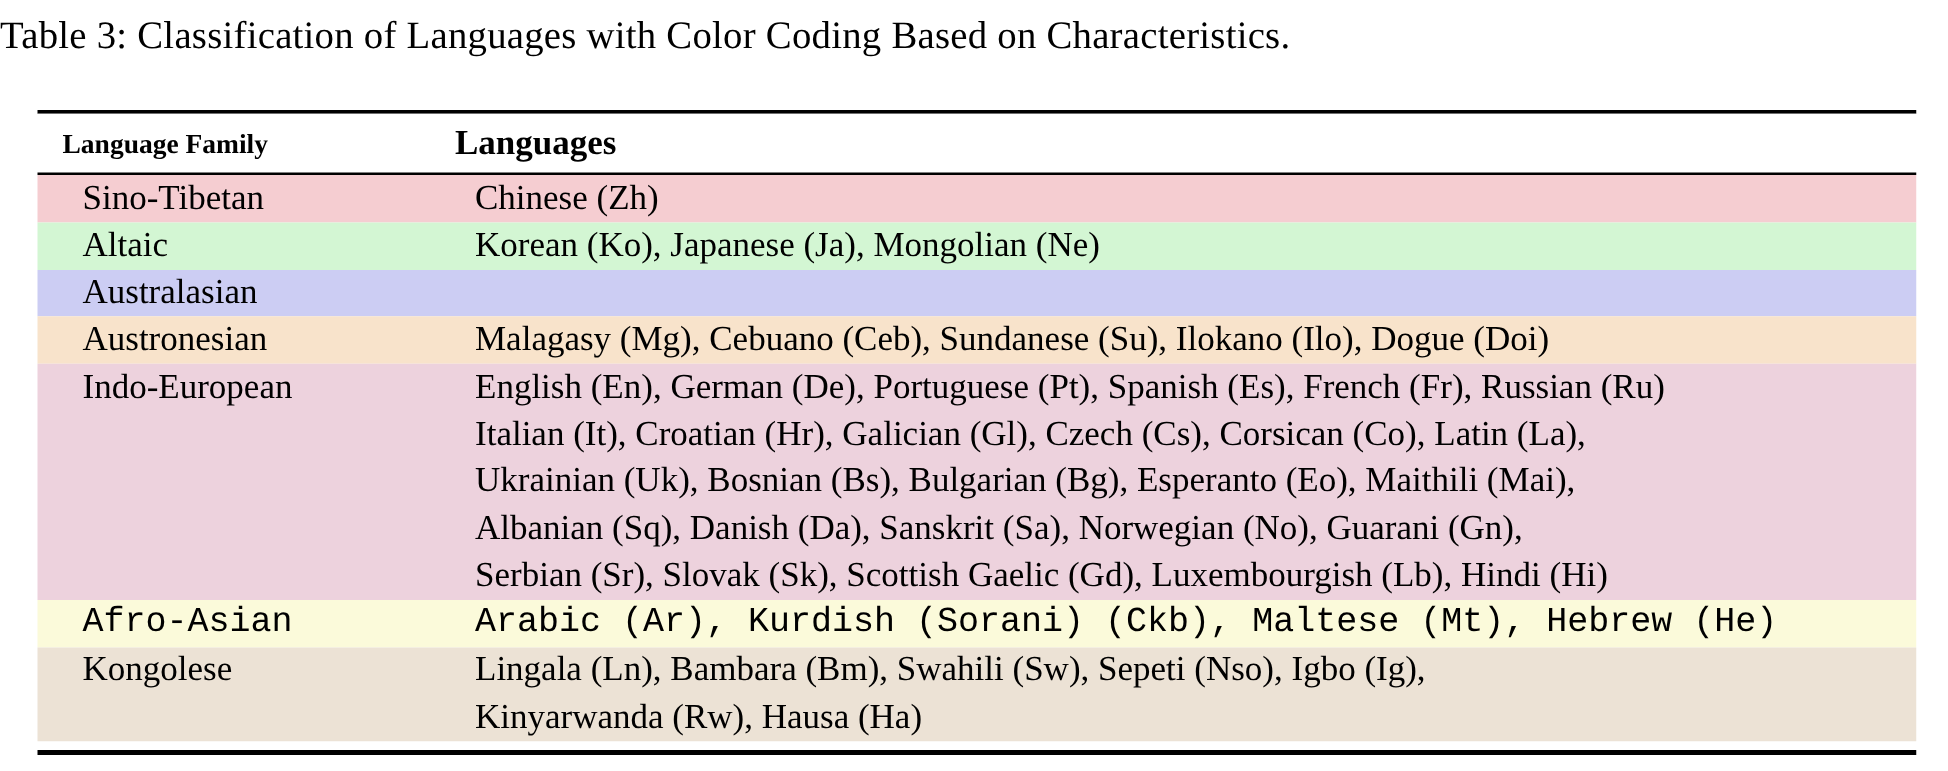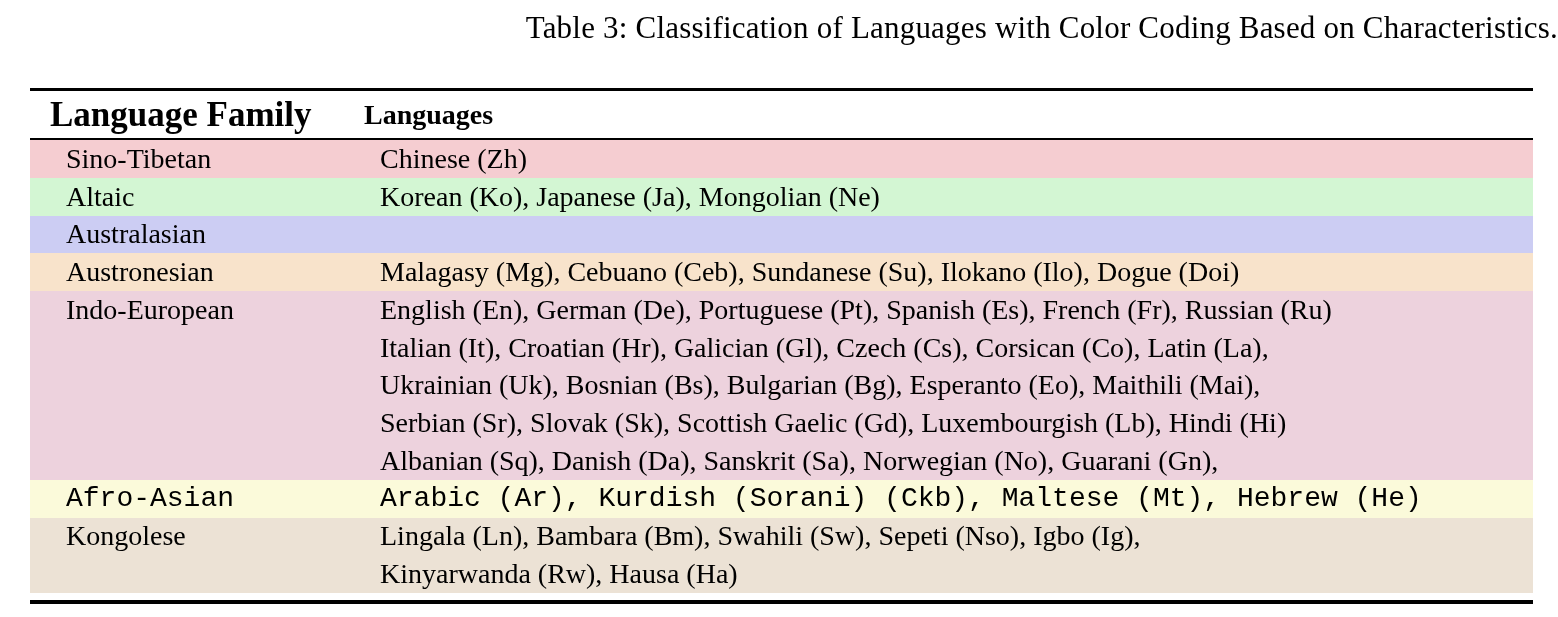--- a/index.html
+++ b/index.html
@@ -7,21 +7,21 @@
   body {
     width: 1558px; height: 617px;
     font-family: "Liberation Serif", "DejaVu Serif", serif;
     color: #000000;
     position: relative;
     overflow: hidden;
   }
   .caption {
     position: absolute;
     top: 10px; left: 0; width: 1558px;
-    text-align: right;
+    text-align: left;
     font-size: 31px;
     letter-spacing: 0.2px;
   }
   .table {
     position: absolute;
     left: 30px; top: 88px;
     width: 1503px;
   }
   .rule-thick { height: 3px; background: #000000; }
   .rule-thin  { height: 2px; background: #000000; }
@@ -34,21 +34,21 @@
     font-weight: bold;
     font-size: 28px;
   }
   .row { display: flex; padding-left: 16px; }
   .cell-family {
     width: 323px;
     flex: 0 0 323px;
     padding-left: 20px;
     font-size: 28px;
   }
-  .header-row .cell-family { font-size: 35px; }
+  .header-row .cell-family { font-size: 22px; }
   .cell-languages {
     flex: 1 1 auto;
     font-size: 28px;
     margin-left: 11px;
   }
   .fam-line, .lang-line {
     height: 37.75px;
     display: flex;
     align-items: center;
     white-space: nowrap;
@@ -103,22 +103,22 @@
   </div>
 
   <div class="row" style="background-color: rgb(237, 210, 221);">
     <div class="cell-family">
       <div class="fam-line">Indo-European</div>
     </div>
     <div class="cell-languages">
       <div class="lang-line">English (En), German (De), Portuguese (Pt), Spanish (Es), French (Fr), Russian (Ru)</div>
       <div class="lang-line">Italian (It), Croatian (Hr), Galician (Gl), Czech (Cs), Corsican (Co), Latin (La),</div>
       <div class="lang-line">Ukrainian (Uk), Bosnian (Bs), Bulgarian (Bg), Esperanto (Eo), Maithili (Mai),</div>
+      <div class="lang-line">Albanian (Sq), Danish (Da), Sanskrit (Sa), Norwegian (No), Guarani (Gn),</div>
       <div class="lang-line">Serbian (Sr), Slovak (Sk), Scottish Gaelic (Gd), Luxembourgish (Lb), Hindi (Hi)</div>
-      <div class="lang-line">Albanian (Sq), Danish (Da), Sanskrit (Sa), Norwegian (No), Guarani (Gn),</div>
     </div>
   </div>
 
   <div class="row" style="background-color: rgb(251, 250, 218); font-family: Liberation Mono, monospace;">
     <div class="cell-family">
       <div class="fam-line">Afro-Asian</div>
     </div>
     <div class="cell-languages">
       <div class="lang-line">Arabic (Ar), Kurdish (Sorani) (Ckb), Maltese (Mt), Hebrew (He)</div>
     </div>

